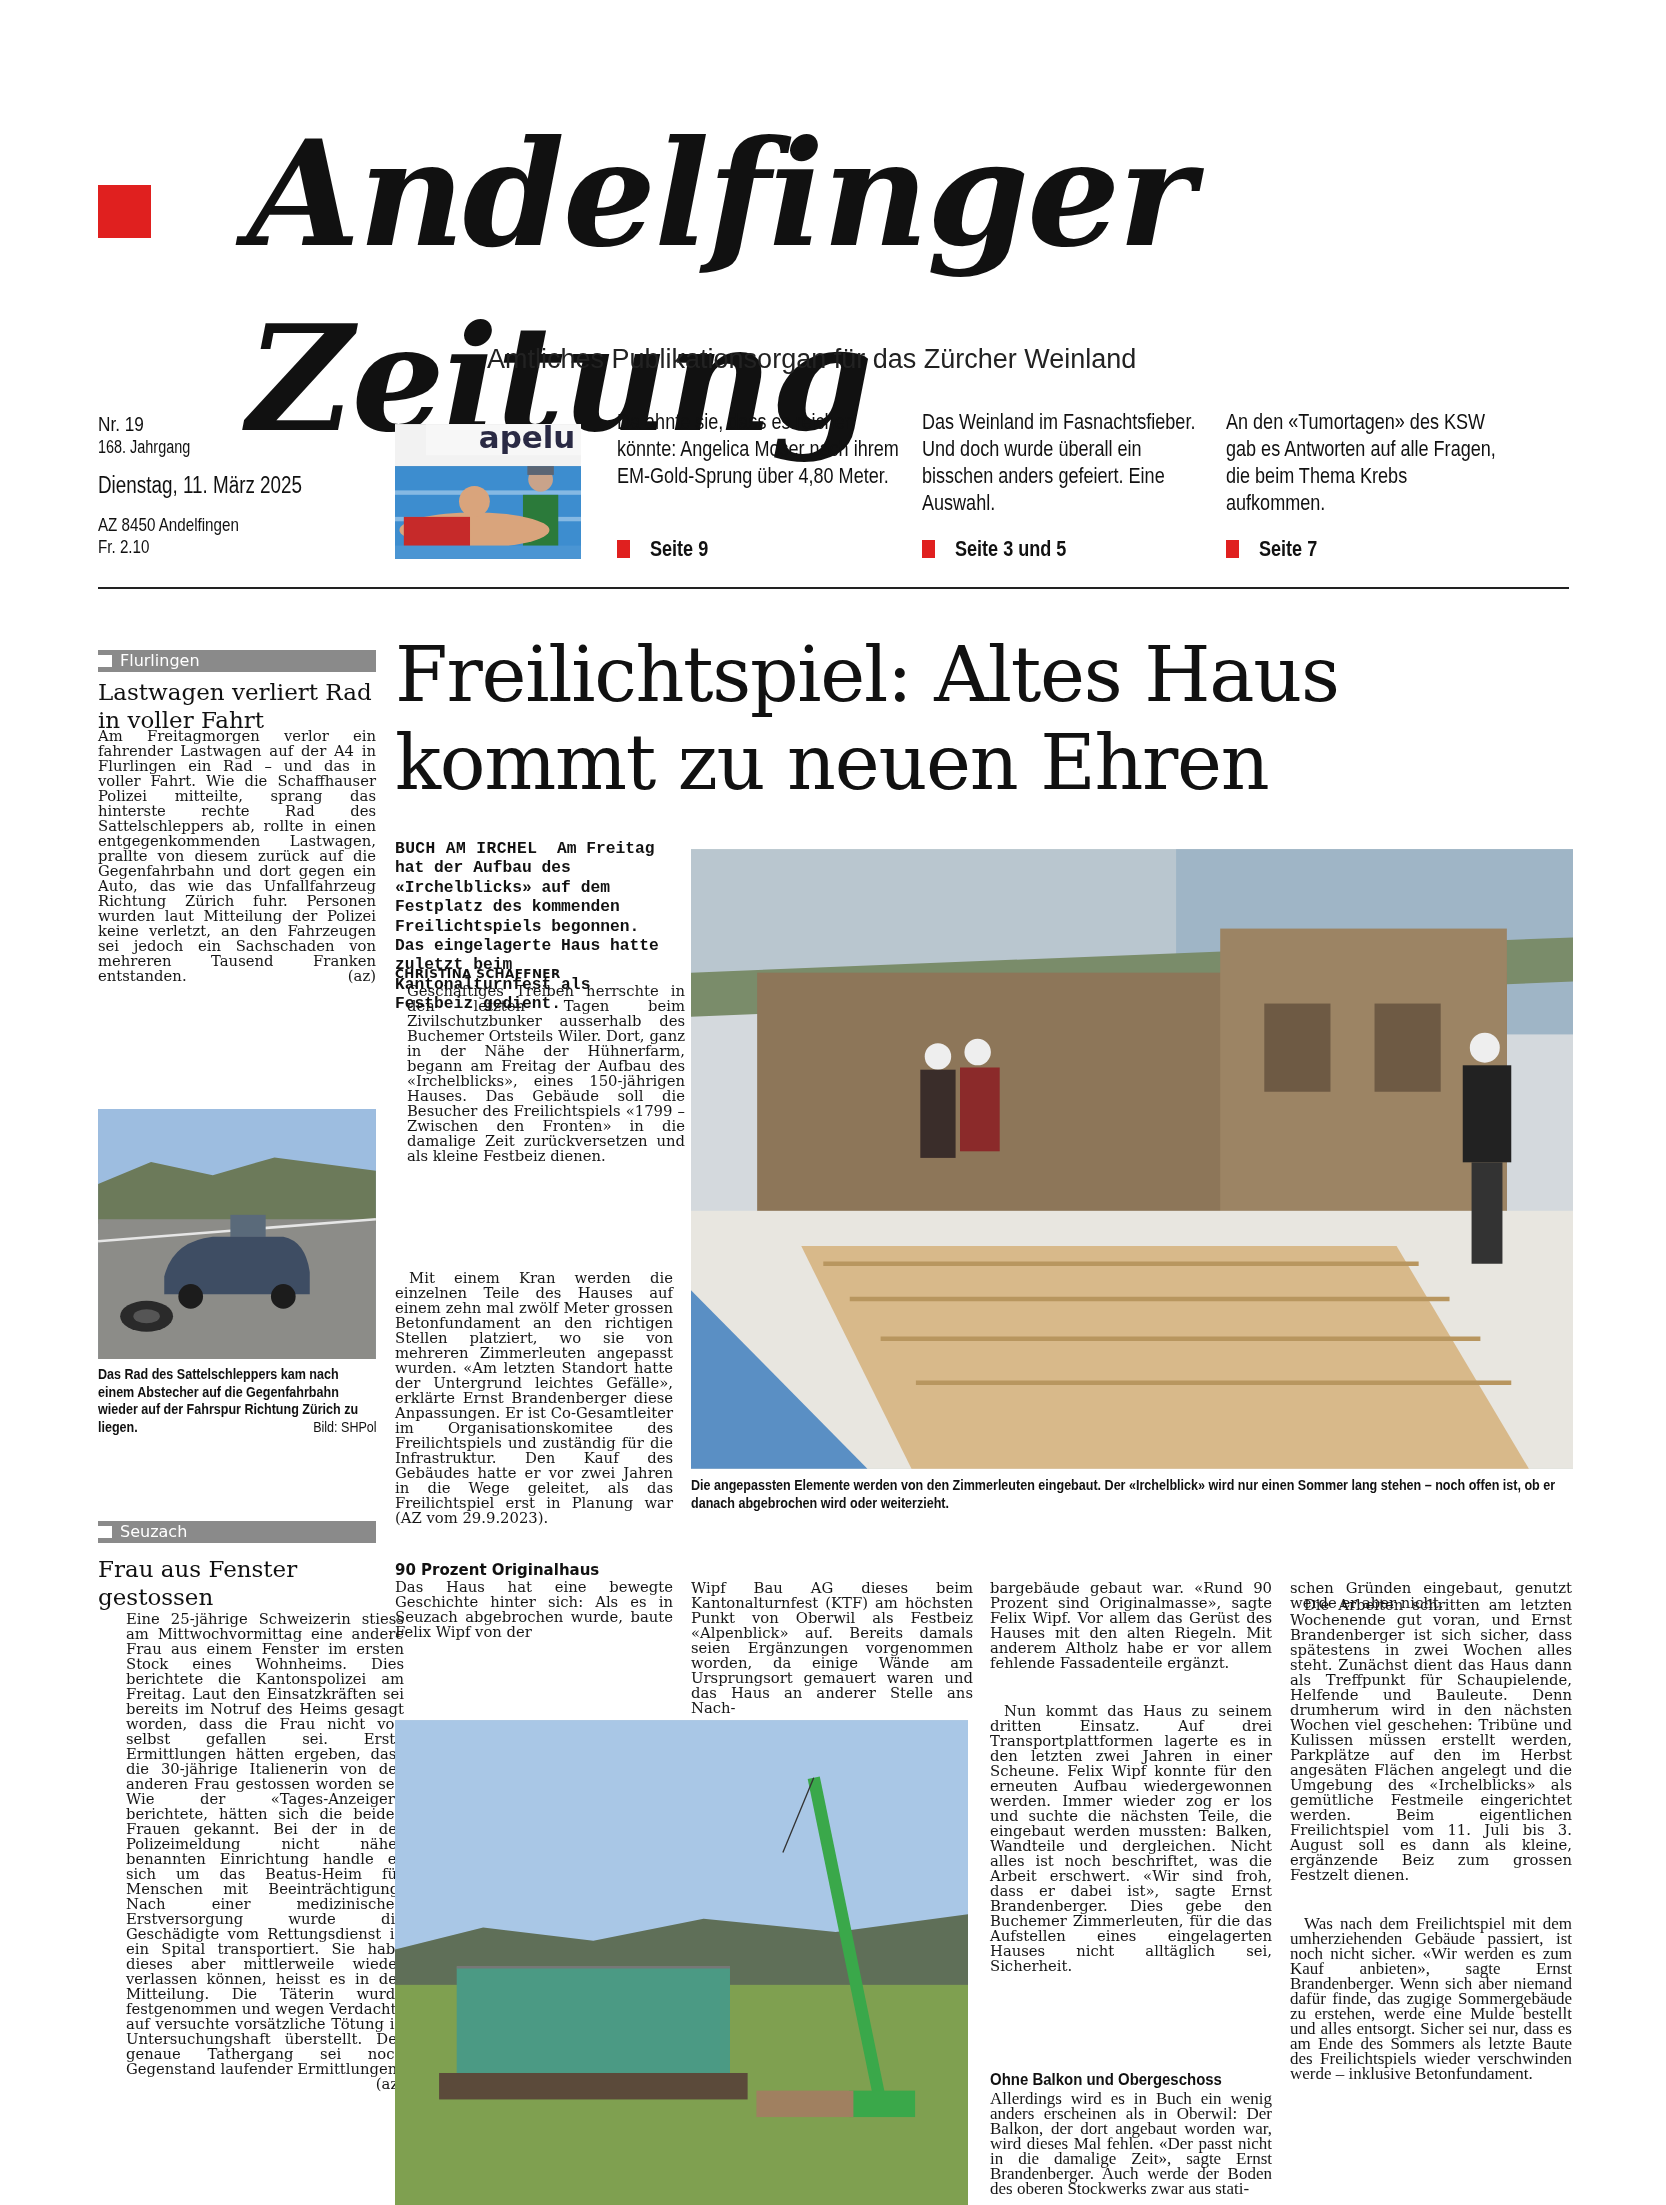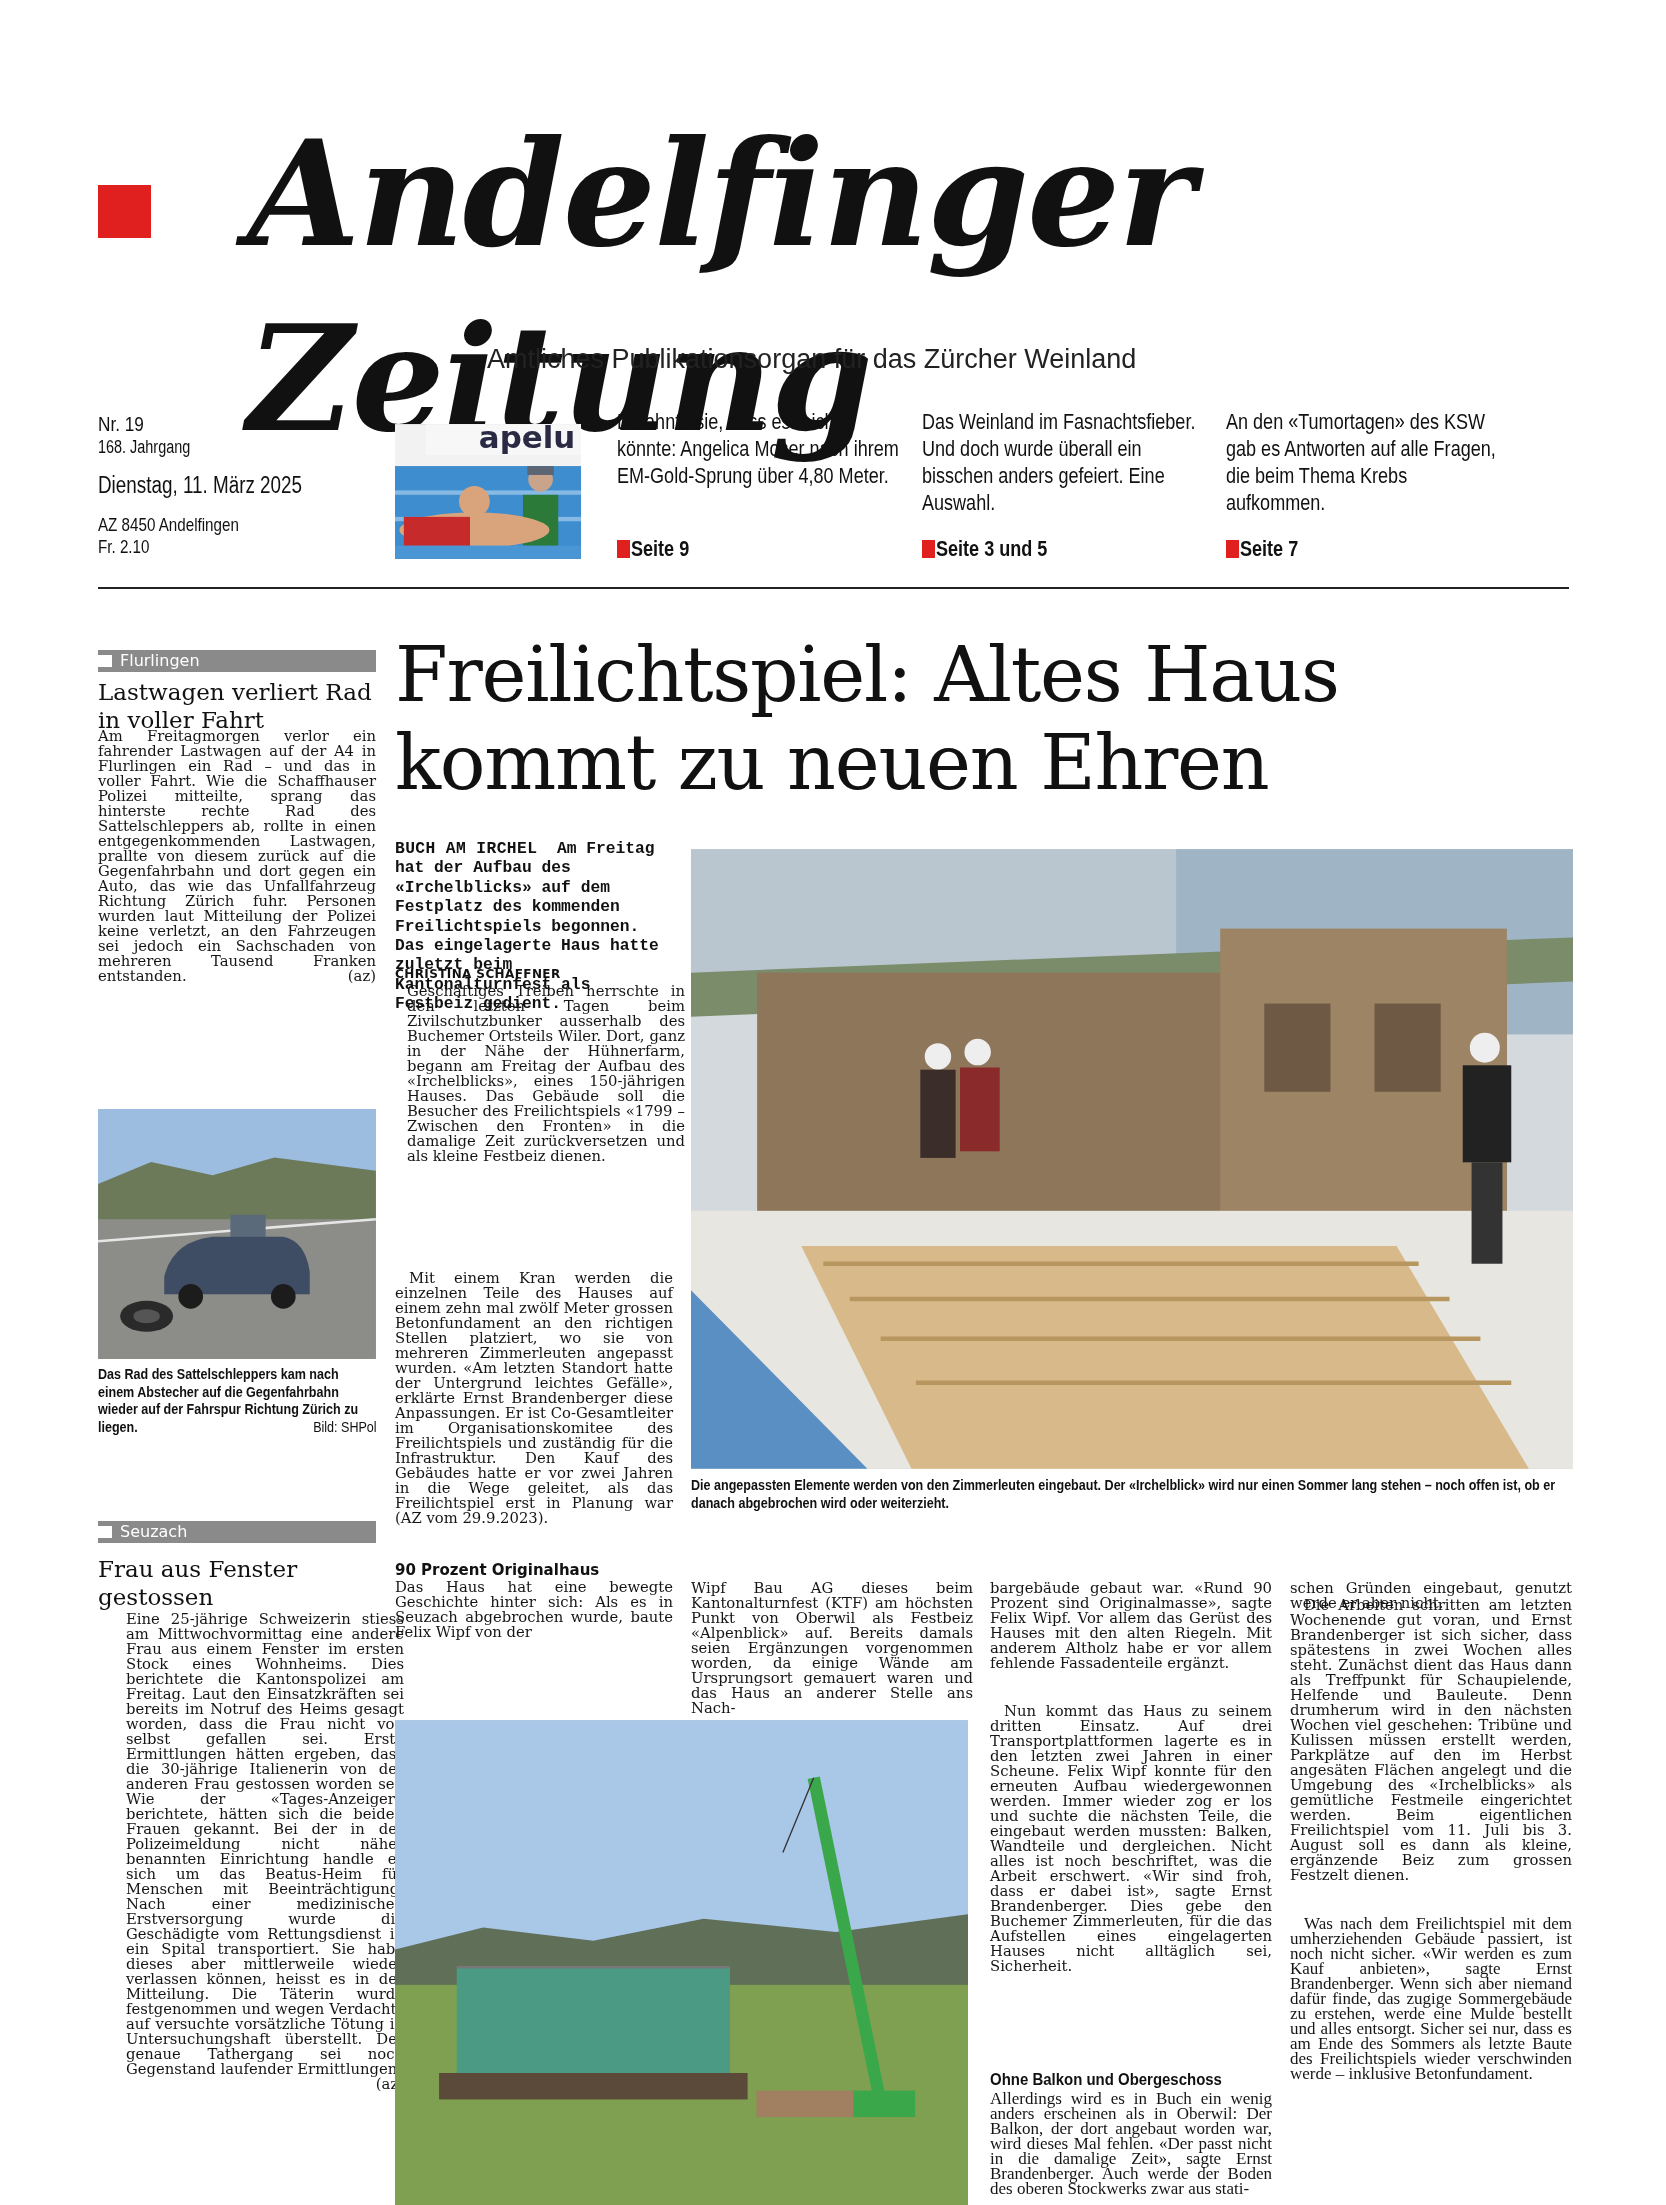--- a/index.html
+++ b/index.html
@@ -29,21 +29,21 @@
   #issue-date { top: 472px; font-size: 23px; }
   #issue-az { top: 514px; font-size: 18.5px; }
   #issue-price { top: 536px; font-size: 18.5px; }
 
   
   #teaser-photo { left: 395px; top: 424px; width: 186px; height: 135px; overflow: hidden; background: #a3a3a3; }
 
   
   .teaser { top: 408px; width: 282px; font-family: Liberation Sans, sans-serif; }
   .teaser-text { font-size: 22px; line-height: 27px; color: #111; transform: scaleX(0.82); transform-origin: left; width: 344px; }
-  .teaser-link { position: absolute; top: 128px; left: 0; display: flex; align-items: center; gap: 1px; }
+  .teaser-link { position: absolute; top: 128px; left: 0; display: flex; align-items: center; gap: 20px; }
   .teaser-link .sq { width: 13.2px; height: 18.5px; background: #e0201f; }
   .teaser-link span.lbl { font-size: 22px; font-weight: bold; transform: scaleX(0.82); transform-origin: left; white-space: nowrap; }
   #teaser-1 { left: 617px; }
   #teaser-2 { left: 922px; }
   #teaser-3 { left: 1226px; }
 
   .rule { height: 1.8px; background: #222; }
   #top-rule { left: 98px; top: 587px; width: 1471px; }
 
   

